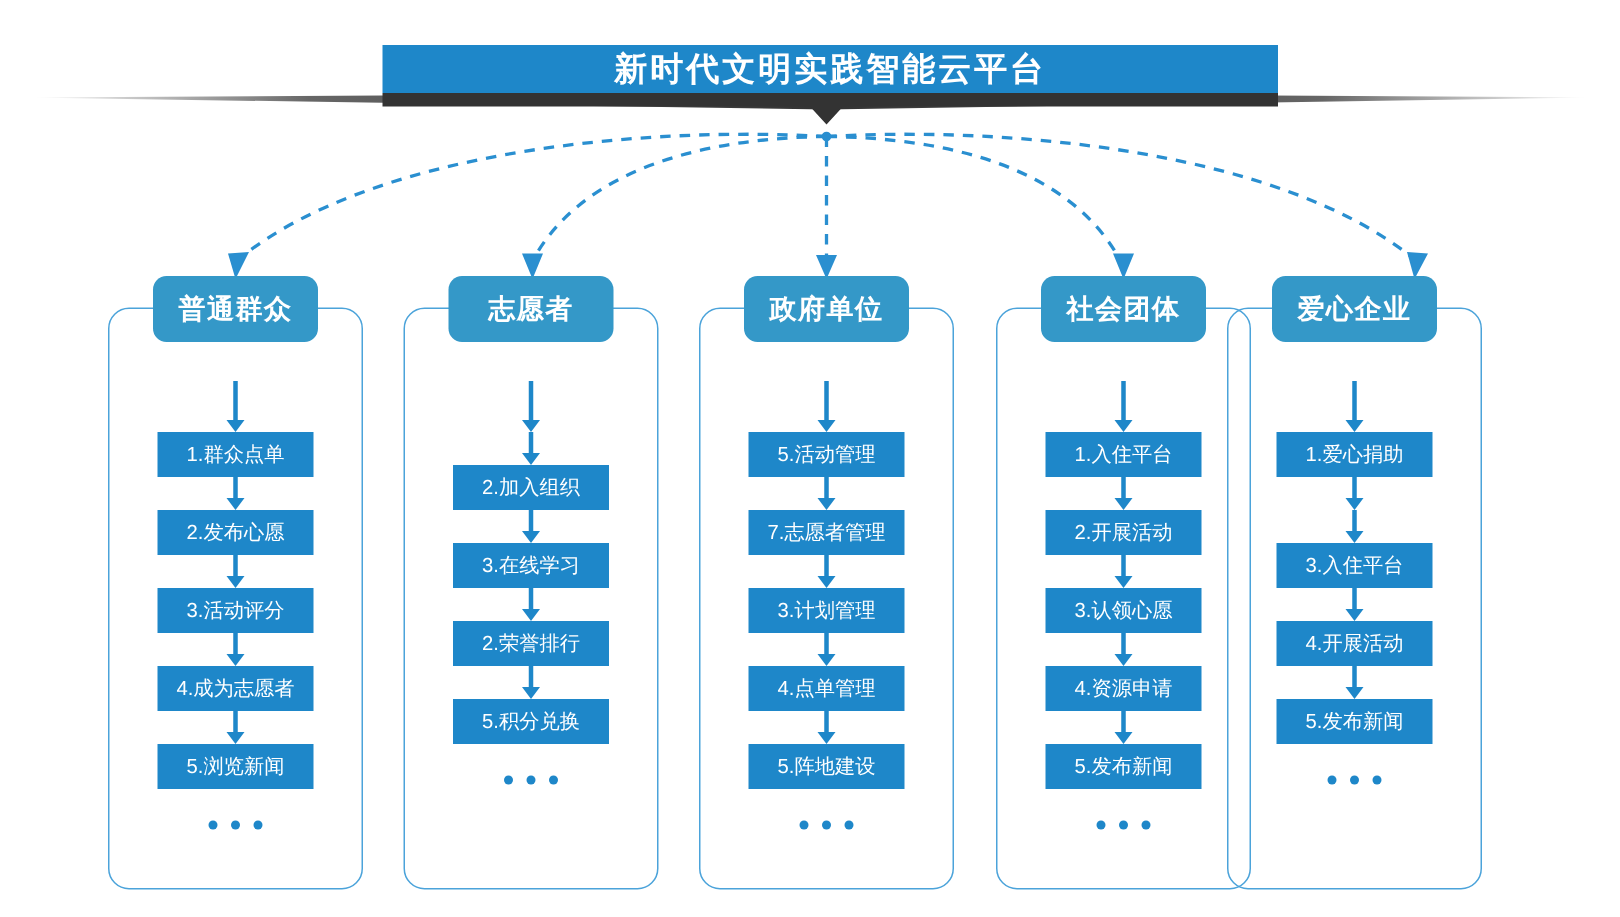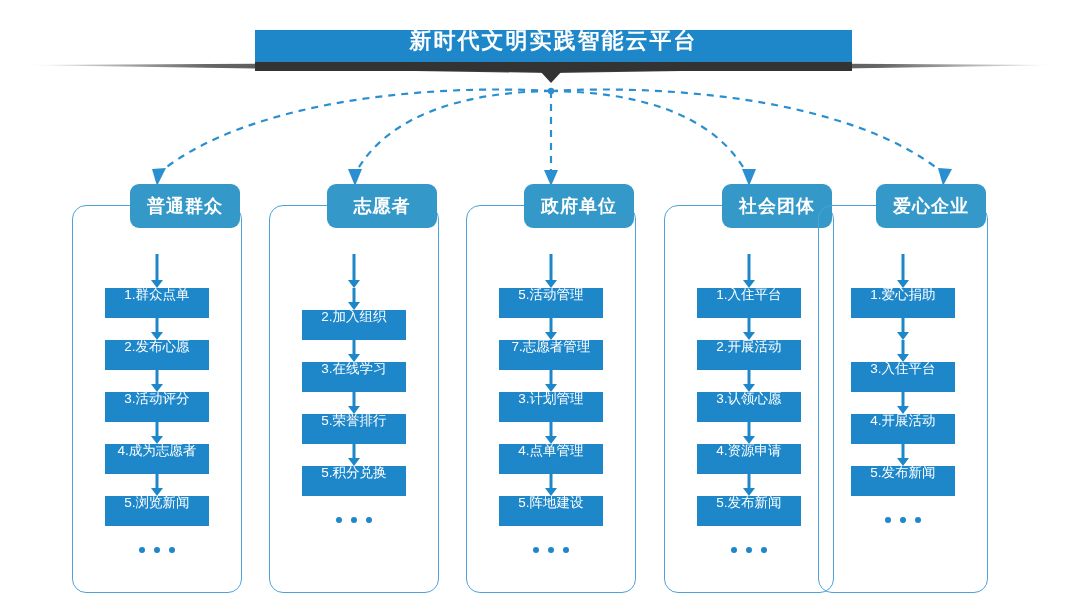--- a/index.html
+++ b/index.html
@@ -30,21 +30,21 @@
     pointer-events: none;
   }
   #banner-bar {
     position: absolute;
     left: 255px;
     top: 30px;
     width: 597px;
     height: 32px;
     background: #1e87c9;
     display: flex;
-    align-items: flex-start;
+    align-items: center;
     justify-content: center;
     box-sizing: border-box;
   }
   #banner-title {
     color: #ffffff;
     font-size: 22px;
     font-weight: bold;
     letter-spacing: 2px;
     line-height: 1;
     white-space: nowrap;
@@ -85,21 +85,20 @@
     transform: translateX(-50%);
     height: 44px;
     padding: 0 16px;
     min-width: 110px;
     background: #3498c8;
     border-radius: 9px;
     display: flex;
     align-items: center;
     justify-content: center;
     box-sizing: border-box;
-    margin-left: 28px;
   }
   .col-header-label {
     color: #ffffff;
     font-size: 18px;
     font-weight: bold;
     letter-spacing: 1px;
     white-space: nowrap;
     line-height: 1;
   }
   .steps {
@@ -138,20 +137,21 @@
     height: 0;
     border-left: 6px solid transparent;
     border-right: 6px solid transparent;
     border-top: 8px solid #1e87c9;
   }
   .step-box {
     width: 104px;
     height: 30px;
     background: #1e87c9;
     display: flex;
+    align-items: center;
     justify-content: center;
     flex: none;
   }
   .step-label {
     color: #ffffff;
     font-size: 13.5px;
     line-height: 1;
     white-space: nowrap;
   }
   .ellipsis-dots {
@@ -261,21 +261,21 @@
         <div class="step-arrow"></div>
         <div class="step-box">
             <span class="step-label">2.加入组织</span>
           </div>
         <div class="step-arrow"></div>
         <div class="step-box">
             <span class="step-label">3.在线学习</span>
           </div>
         <div class="step-arrow"></div>
         <div class="step-box">
-            <span class="step-label">5.荣誉排行</span>
+            <span class="step-label">2.荣誉排行</span>
           </div>
         <div class="step-arrow"></div>
         <div class="step-box">
             <span class="step-label">5.积分兑换</span>
           </div>
         <div class="ellipsis-dots">
             <span></span>
             <span></span>
             <span></span>
           </div>

